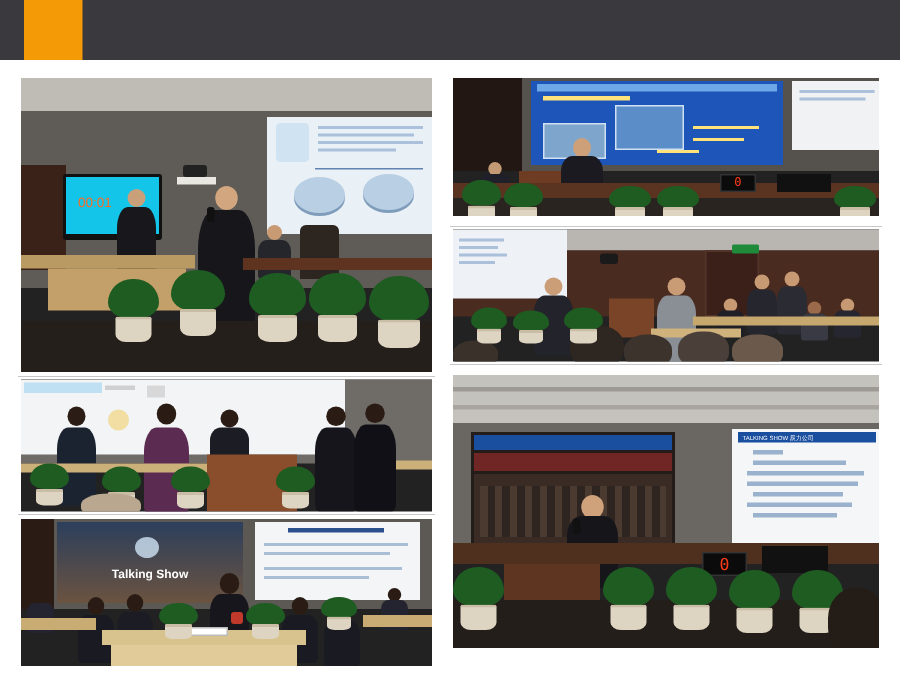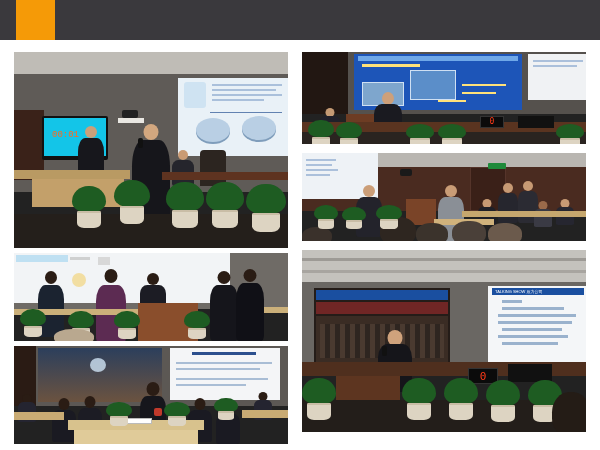--- a/index.html
+++ b/index.html
@@ -55,21 +55,21 @@
   .person .head { position:absolute; left:50%; top:0; transform:translateX(-50%);
                   border-radius:50%; background:#2a1d14; }
   .person .body { position:absolute; left:0; bottom:0; width:100%;
                   background:#17171c; border-radius:28% 28% 10% 10%; }
   .timerbox { position:absolute; background:#0b0b0b; border:1px solid #333;
               display:flex; align-items:center; justify-content:center; }
   .timerbox span { color:#ff3b18; font-family:"DejaVu Sans Mono","Liberation Mono",monospace;
                    line-height:1; }
   .tvscreen { position:absolute; background:#13c5e8; }
   .tvtime { position:absolute; color:#ff6a1f;
-            font-family:Liberation Mono, monospace; }
+            font-family:Liberation Sans, sans-serif; }
   .slide-line { position:absolute; background:#9fb7d6; opacity:.85; }
   .slide-line.dk { background:#4a6fa5; }
   .slide-title-bar { position:absolute; background:#1a4fa0; }
   .talking-show { position:absolute; color:#ffffff; text-align:center;
                   width:100%; font-weight:bold; }
   .pie { position:absolute; border-radius:50%; background:#b9cfe4;
          box-shadow:0 2px 0 #7f9dbb; }
   .audience-head { position:absolute; border-radius:46% 46% 40% 40%;
                    background:#2e2620; }
 </style>
@@ -406,20 +406,21 @@
       </div>
     </div>
 
     <div class="photo" style="left:12px; top:304px; width:278px; height:102px;">
       <div class="ph-inner">
         <div class="wall" style="top:0;height:60px;background:#5c5854;"></div>
         <div class="woodwall" style="left:0;top:0;width:22px;height:60px;background:#2a1b14;"></div>
 
         <div style="position:absolute;left:24px;top:2px;width:124px;height:54px;background:linear-gradient(#2c3f5c,#6b5340);"></div>
         <div style="position:absolute;left:76px;top:12px;width:16px;height:14px;border-radius:50%;background:#cfe4f5;opacity:.8;"></div>
+        <div class="talking-show" style="left:24px;top:32px;width:124px;font-size:8px;">Talking Show</div>
 
         <div class="screen" style="left:156px;top:2px;width:110px;height:52px;background:#f4f5f7;"></div>
         <div style="position:absolute;left:178px;top:6px;width:64px;height:3px;background:#2c4f8e;"></div>
         <div class="slide-line" style="left:162px;top:16px;width:96px;height:2px;background:#9bb3cf;"></div>
         <div class="slide-line" style="left:162px;top:22px;width:84px;height:2px;background:#9bb3cf;"></div>
         <div class="slide-line" style="left:162px;top:32px;width:92px;height:2px;background:#9bb3cf;"></div>
         <div class="slide-line" style="left:162px;top:38px;width:70px;height:2px;background:#9bb3cf;"></div>
 
         <div class="person" style="left:126px;top:36px;width:26px;height:56px;">
           <div class="head" style="width:13px;height:14px;background:#2a1c14;"></div>

